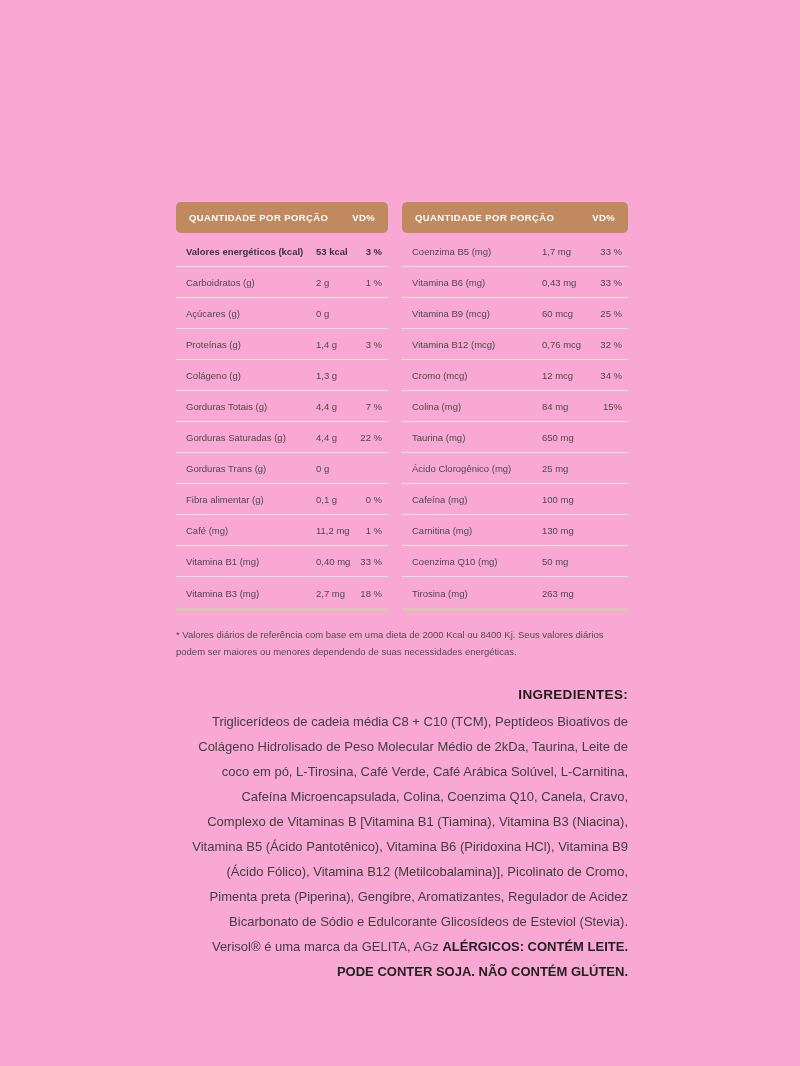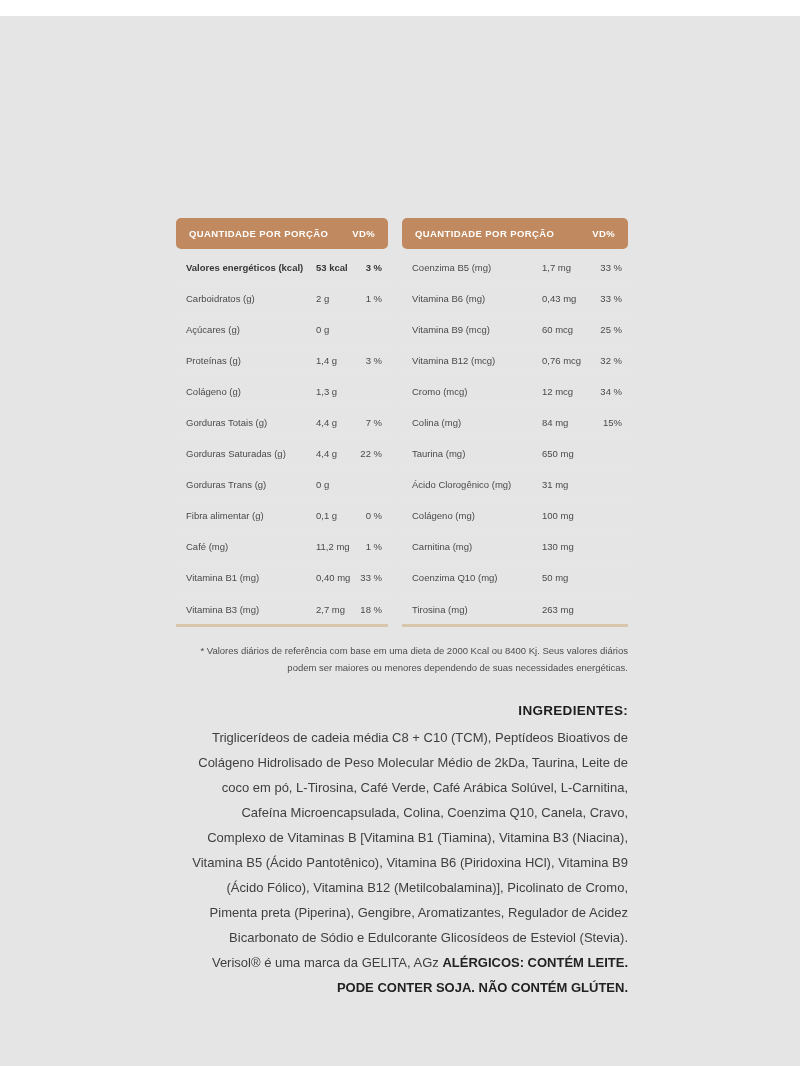--- a/index.html
+++ b/index.html
@@ -4,21 +4,21 @@
 <style>
   * { margin: 0; padding: 0; box-sizing: border-box; }
   html, body { background: #ffffff; }
   body {
     width: 800px; height: 1066px;
     position: relative;
     font-family: "Liberation Sans", "DejaVu Sans", sans-serif;
     color: #454545;
     overflow: hidden;
   }
-  .page { position: absolute; inset: 0; background: #e5e5e5; margin-top: 16px; }
+  .page { position: absolute; inset: 0; background: #f9a8d4; }
 
   
   .tables-row {
     position: absolute;
     left: 176px; top: 202px;
     width: 452px;
     display: flex;
     gap: 14px;
   }
   .ntable { flex: 0 0 auto; }
@@ -58,21 +58,21 @@
   .row .val { left: 140px; }
   .row .vd  { right: 6px; }
   .row.bold .lbl, .row.bold .val, .row.bold .vd { font-weight: bold; color: #383838; text-align: right; }
   .tfoot-line { height: 3px; background: #d8c6ad; }
 
   
   .footnote {
     position: absolute;
     left: 176px; top: 626px;
     width: 452px;
-    text-align: right;
+    text-align: left;
     font-size: 9.5px;
     line-height: 17px;
     color: #4d4d4d;
   }
 
   
   .ingredients {
     position: absolute;
     left: 185px; top: 687px;
     width: 443px;
@@ -205,25 +205,25 @@
             <span class="val">84 mg</span>
             <span class="vd">15%</span>
           </div>
           <div class="row">
             <span class="lbl">Taurina (mg)</span>
             <span class="val">650 mg</span>
             <span class="vd"></span>
           </div>
           <div class="row">
             <span class="lbl">Ácido Clorogênico (mg)</span>
-            <span class="val">31 mg</span>
-            <span class="vd"></span>
-          </div>
-          <div class="row">
-            <span class="lbl">Colágeno (mg)</span>
+            <span class="val">25 mg</span>
+            <span class="vd"></span>
+          </div>
+          <div class="row">
+            <span class="lbl">Cafeína (mg)</span>
             <span class="val">100 mg</span>
             <span class="vd"></span>
           </div>
           <div class="row">
             <span class="lbl">Carnitina (mg)</span>
             <span class="val">130 mg</span>
             <span class="vd"></span>
           </div>
           <div class="row">
             <span class="lbl">Coenzima Q10 (mg)</span>

